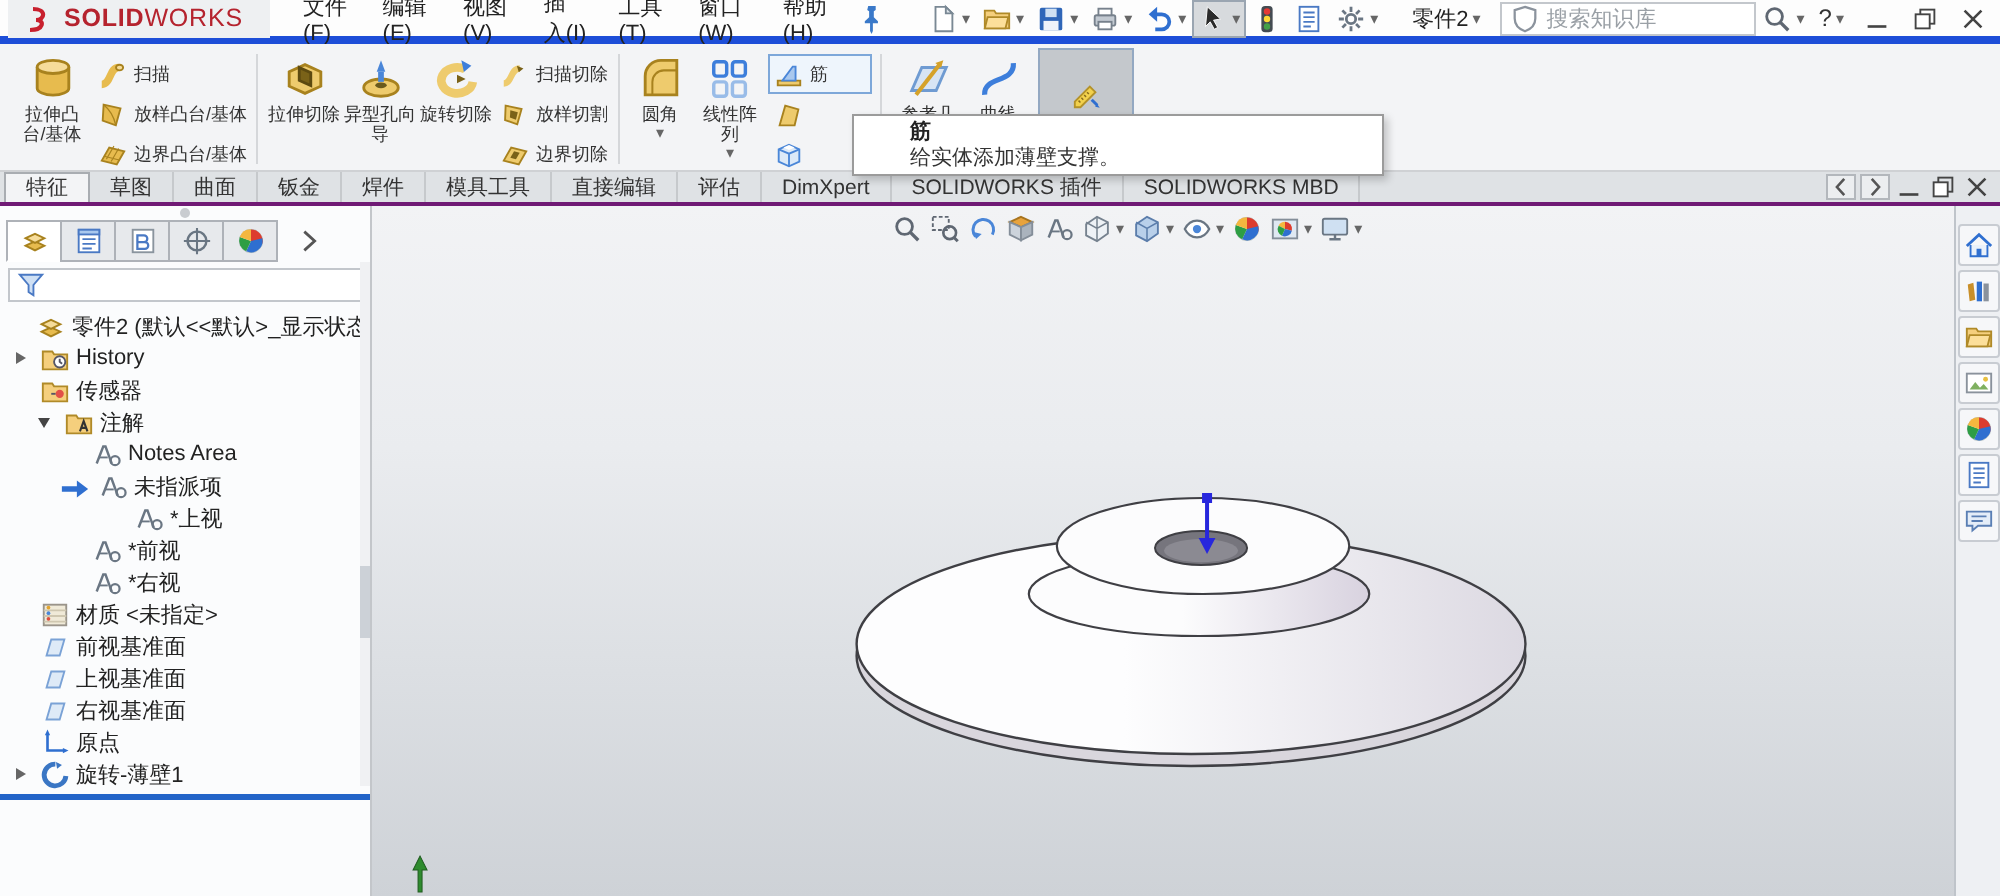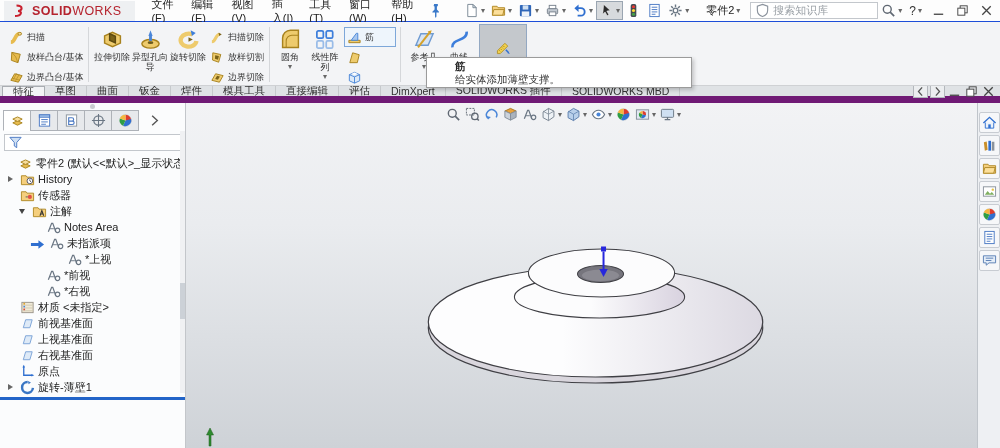--- a/index.html
+++ b/index.html
@@ -2,21 +2,21 @@
 <html><head>
 <meta charset="utf-8">
 <style>
   * { box-sizing: border-box; margin:0; padding:0; }
   html,body { width:1000px; height:448px; overflow:hidden; }
   body { font-family:"Liberation Sans","DejaVu Sans",sans-serif; font-size:11px; color:#222; background:#fff; cursor:default; }
   svg { display:block; }
   .ico16 svg, span[data-icon] svg { width:15px; height:15px; }
 
   
-  .titlebar { height:22px; display:flex; align-items:center; background:#fdfdfd; border-bottom:1px solid #1d4ed8; padding:0 2px 0 4px; }
+  .titlebar { height:22px; display:flex; align-items:center; background:#fdfdfd; border-bottom:4px solid #1d4ed8; padding:0 2px 0 4px; }
   .logo { display:flex; align-items:center; gap:3px; background:#eef0f2; height:20px; padding:0 14px 0 8px; margin-right:8px; }
   .logomark svg { width:17px; height:15px; }
   .logotxt { font-size:12.5px; letter-spacing:.4px; color:#b5232e; white-space:nowrap; }
   .logotxt b { font-weight:bold; } .logolight { font-weight:normal; }
   .menus { display:flex; }
   .mitem { padding:0 8px; height:20px; display:flex; align-items:center; color:#222; }
   .pinbtn { margin:0 8px 0 4px; display:flex; }
   .qbar { display:flex; align-items:center; margin-left:10px; }
   .qbtn { display:flex; align-items:center; height:19px; padding:1px 2px; border:1px solid transparent; }
   .qbtn.active { background:#d7dadd; border-color:#9aa5b1; }
@@ -41,21 +41,21 @@
   .rsrow svg { width:16px; height:16px; }
   .rsrow.hover { border-color:#7da7d9; background:#eef5fc; }
   .rdiv { width:1px; align-self:stretch; background:#d5d7da; margin:3px 4px; }
   .ribbig { width:48px; height:58px; margin-left:4px; background:#c4c8cc; border:1px solid #93a8c2; display:flex; flex-direction:column; align-items:center; justify-content:center; gap:2px; font-size:9px; color:#222; }
   .ribbig svg { width:22px; height:22px; }
   .tooltip { position:absolute; left:426px; top:35px; width:266px; height:31px; background:#fff; border:1px solid #9b9b9b; box-shadow:2px 2px 4px rgba(0,0,0,.2); z-index:60; padding:2px 6px 2px 28px; }
   .tt-title { font-weight:bold; font-size:10.5px; line-height:13px; }
   .tt-desc { font-size:10.5px; line-height:13px; color:#333; }
 
   
-  .tabbar { height:17px; background:#dfe2e5; border-bottom:7px solid #701a75; display:flex; align-items:stretch; font-size:10.5px; padding-left:2px; }
+  .tabbar { height:17px; background:#dfe2e5; border-bottom:2px solid #701a75; display:flex; align-items:stretch; font-size:10.5px; padding-left:2px; }
   .tab { padding:0 10px; display:flex; align-items:center; border-right:1px solid #c6c9cc; color:#333; white-space:nowrap; }
   .tab.active { background:#f3f4f6; border:1px solid #a9adb2; border-bottom:none; }
   .tbright { margin-left:auto; display:flex; align-items:center; gap:2px; padding-right:4px; }
   .tbtn { width:15px; height:13px; border:1px solid #b3b7bc; background:#eceef0; display:flex; align-items:center; justify-content:center; }
   .tbtn svg { width:9px; height:9px; }
   .tbtn.noborder { border:none; background:none; }
 
   
   .main { display:flex; height:345px; }
   .panel { width:186px; background:#fbfcfd; border-right:1px solid #c3c6ca; position:relative; flex:none; }
@@ -210,20 +210,29 @@
         </span>
       <span class="winbtn" data-icon="win-close">
           <svg viewBox="0 0 16 16" xmlns="http://www.w3.org/2000/svg">
             <path d="M3.5 3.5l9 9M12.5 3.5l-9 9" stroke="#444" stroke-width="1.4"></path>
           </svg>
         </span>
     </div>
   </div>
 
   <div class="ribbon">
+    <div class="rbtn" style="width:40px">
+      <span class="ric" data-icon="extrude-boss">
+          <svg viewBox="0 0 16 16" xmlns="http://www.w3.org/2000/svg">
+            <path d="M2.5 3.8v7.4c0 1.3 2.5 2.4 5.5 2.4s5.5-1.1 5.5-2.4V3.8" fill="#e7bb4e" stroke="#a8821e"></path>
+            <ellipse cx="8" cy="3.8" rx="5.5" ry="2.3" fill="#f6dc9a" stroke="#a8821e"></ellipse>
+          </svg>
+        </span>
+      <span class="rlabel">拉伸凸台/基体</span>
+    </div>
     <div class="rstack" style="width:78px">
       <div class="rsrow">
           <span data-icon="sweep">
             <svg viewBox="0 0 16 16" xmlns="http://www.w3.org/2000/svg">
               <path d="M2 13c5 0 4-9 9-9" fill="none" stroke="#e7bb4e" stroke-width="4"></path>
               <ellipse cx="11.5" cy="4" rx="1.9" ry="1.5" fill="#f6dc9a" stroke="#a8821e"></ellipse>
             </svg>
           </span>
           <span>扫描</span>
         </div>

